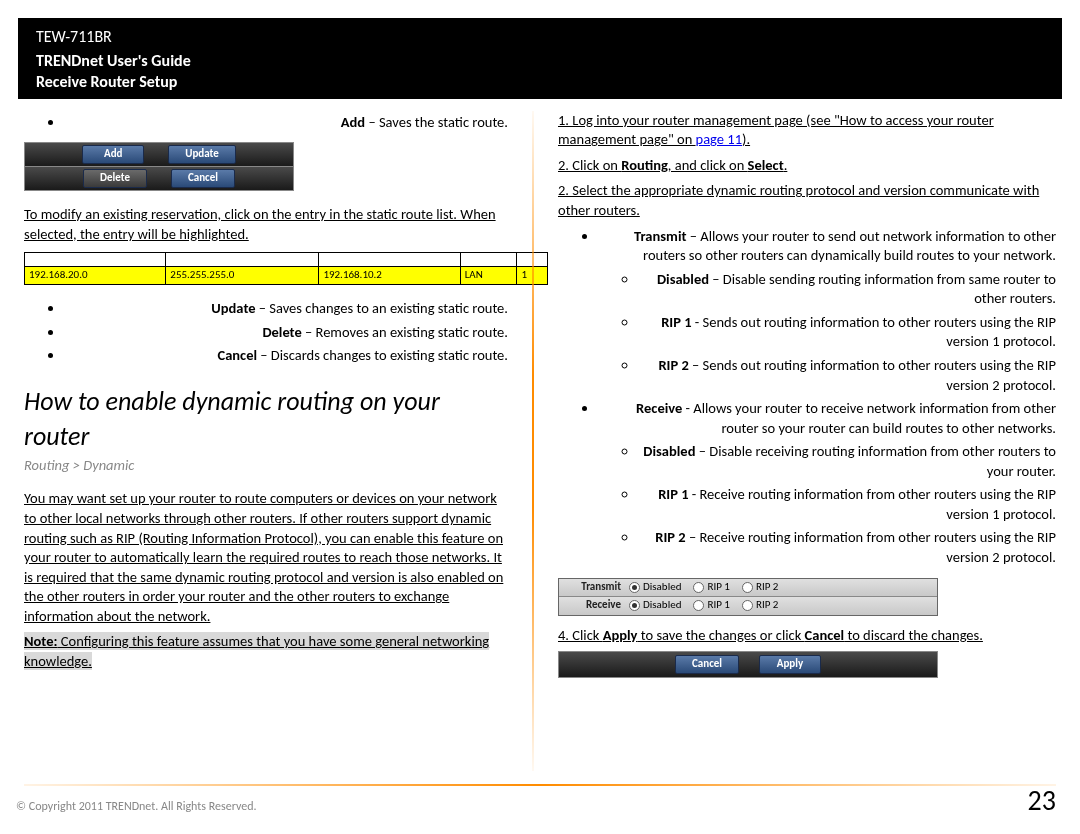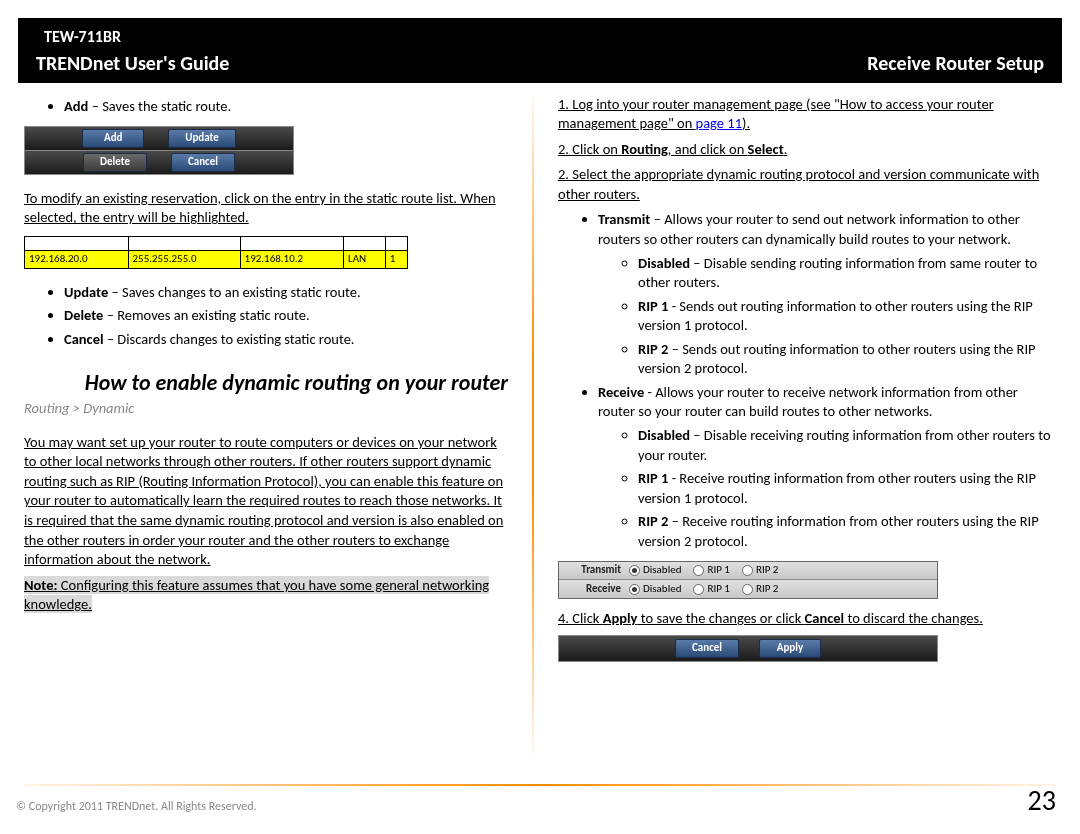--- a/index.html
+++ b/index.html
@@ -12,41 +12,41 @@
     font-size: 14.5px;
     line-height: 1.35;
     color: #000;
   }
   .header {
     background: #000;
     color: #fff;
     padding: 8px 18px 6px 18px;
     margin: 18px 18px 0 18px;
   }
-  .header-top { font-weight: bold; font-size: 16px; margin-left: 8px; }
-  .header-bottom { display: flex; justify-content: space-between; font-size: 20px; font-weight: bold; margin-top: 2px; }
+  .header-top { font-weight: normal; font-size: 16px; }
+  .header-bottom { display: flex; font-size: 16px; font-weight: bold; margin-top: 2px; flex-direction: column; }
   .columns {
     display: flex;
     margin: 12px 24px 0 24px;
     gap: 0;
   }
   .col-left { width: 500px; padding-right: 16px; }
   .divider {
     width: 2px;
     background: linear-gradient(to bottom, rgba(255,140,0,0.05), #ff8c00 40%, #ff8c00 60%, rgba(255,140,0,0.05));
     margin: 0 8px;
     flex-shrink: 0;
     height: 660px;
   }
   .col-right { flex: 1; padding-left: 16px; }
-  ul.bullets { list-style: disc; padding-left: 40px; margin: 2px 0 10px 0; }
+  ul.bullets { list-style: disc; padding-left: 40px; margin: 2px 0 10px 0; text-align: right; }
   ul.bullets li { margin-bottom: 4px; }
   ul.sub { list-style: circle; padding-left: 40px; margin-top: 4px; }
   p { margin-bottom: 6px; text-decoration: underline; }
-  .heading2 { font-size: 22px; font-weight: bold; font-style: italic; margin-top: 18px; margin-bottom: 2px; text-align: right; }
+  .heading2 { font-size: 26px; font-weight: normal; font-style: italic; margin-top: 18px; margin-bottom: 2px; }
   .breadcrumb { font-style: italic; color: #888; margin-bottom: 14px; }
   .note-highlight { background: #d9d9d9; }
   .link { color: #0000ee; text-decoration: underline; }
 
   
   .btn-table { width: 270px; margin: 4px 0 14px 0; border: 1px solid #888; }
   .btn-row { display: flex; background: linear-gradient(#4a4a4a,#1a1a1a); border-bottom: 1px solid #888; justify-content: center; padding: 2px 0; gap: 24px; }
   .btn-row:last-child { border-bottom: none; }
   .ui-btn {
     display: inline-block;
@@ -56,21 +56,21 @@
     font-weight: bold;
     padding: 1px 16px;
     border: 1px solid #1a2a4a;
     border-radius: 2px;
     min-width: 62px;
     text-align: center;
   }
   .ui-btn.disabled { background: linear-gradient(#6a6a6a,#3a3a3a); }
 
   
-  .route-table { width: 384px; border-collapse: collapse; margin: 8px 0 14px 0; padding-left: 32px; }
+  .route-table { width: 524px; border-collapse: collapse; margin: 8px 0 14px 0; padding-left: 32px; }
   .route-table td { border: 1px solid #000; font-size: 11px; padding: 1px 4px; }
   .route-hdr td { background: #fff; height: 14px; }
   .route-row td { background: #ffff00; }
 
   
   .radio-table { width: 380px; border: 1px solid #666; margin: 10px 0; font-size: 11px; }
   .radio-row { display: flex; align-items: center; background: linear-gradient(#e0e0e0,#c8c8c8); border-bottom: 1px solid #888; height: 18px; }
   .radio-row:last-child { border-bottom: none; }
   .radio-label { width: 70px; text-align: right; padding-right: 8px; font-weight: bold; color: #222; }
   .radio-opt { display: flex; align-items: center; margin-right: 12px; gap: 3px; }

